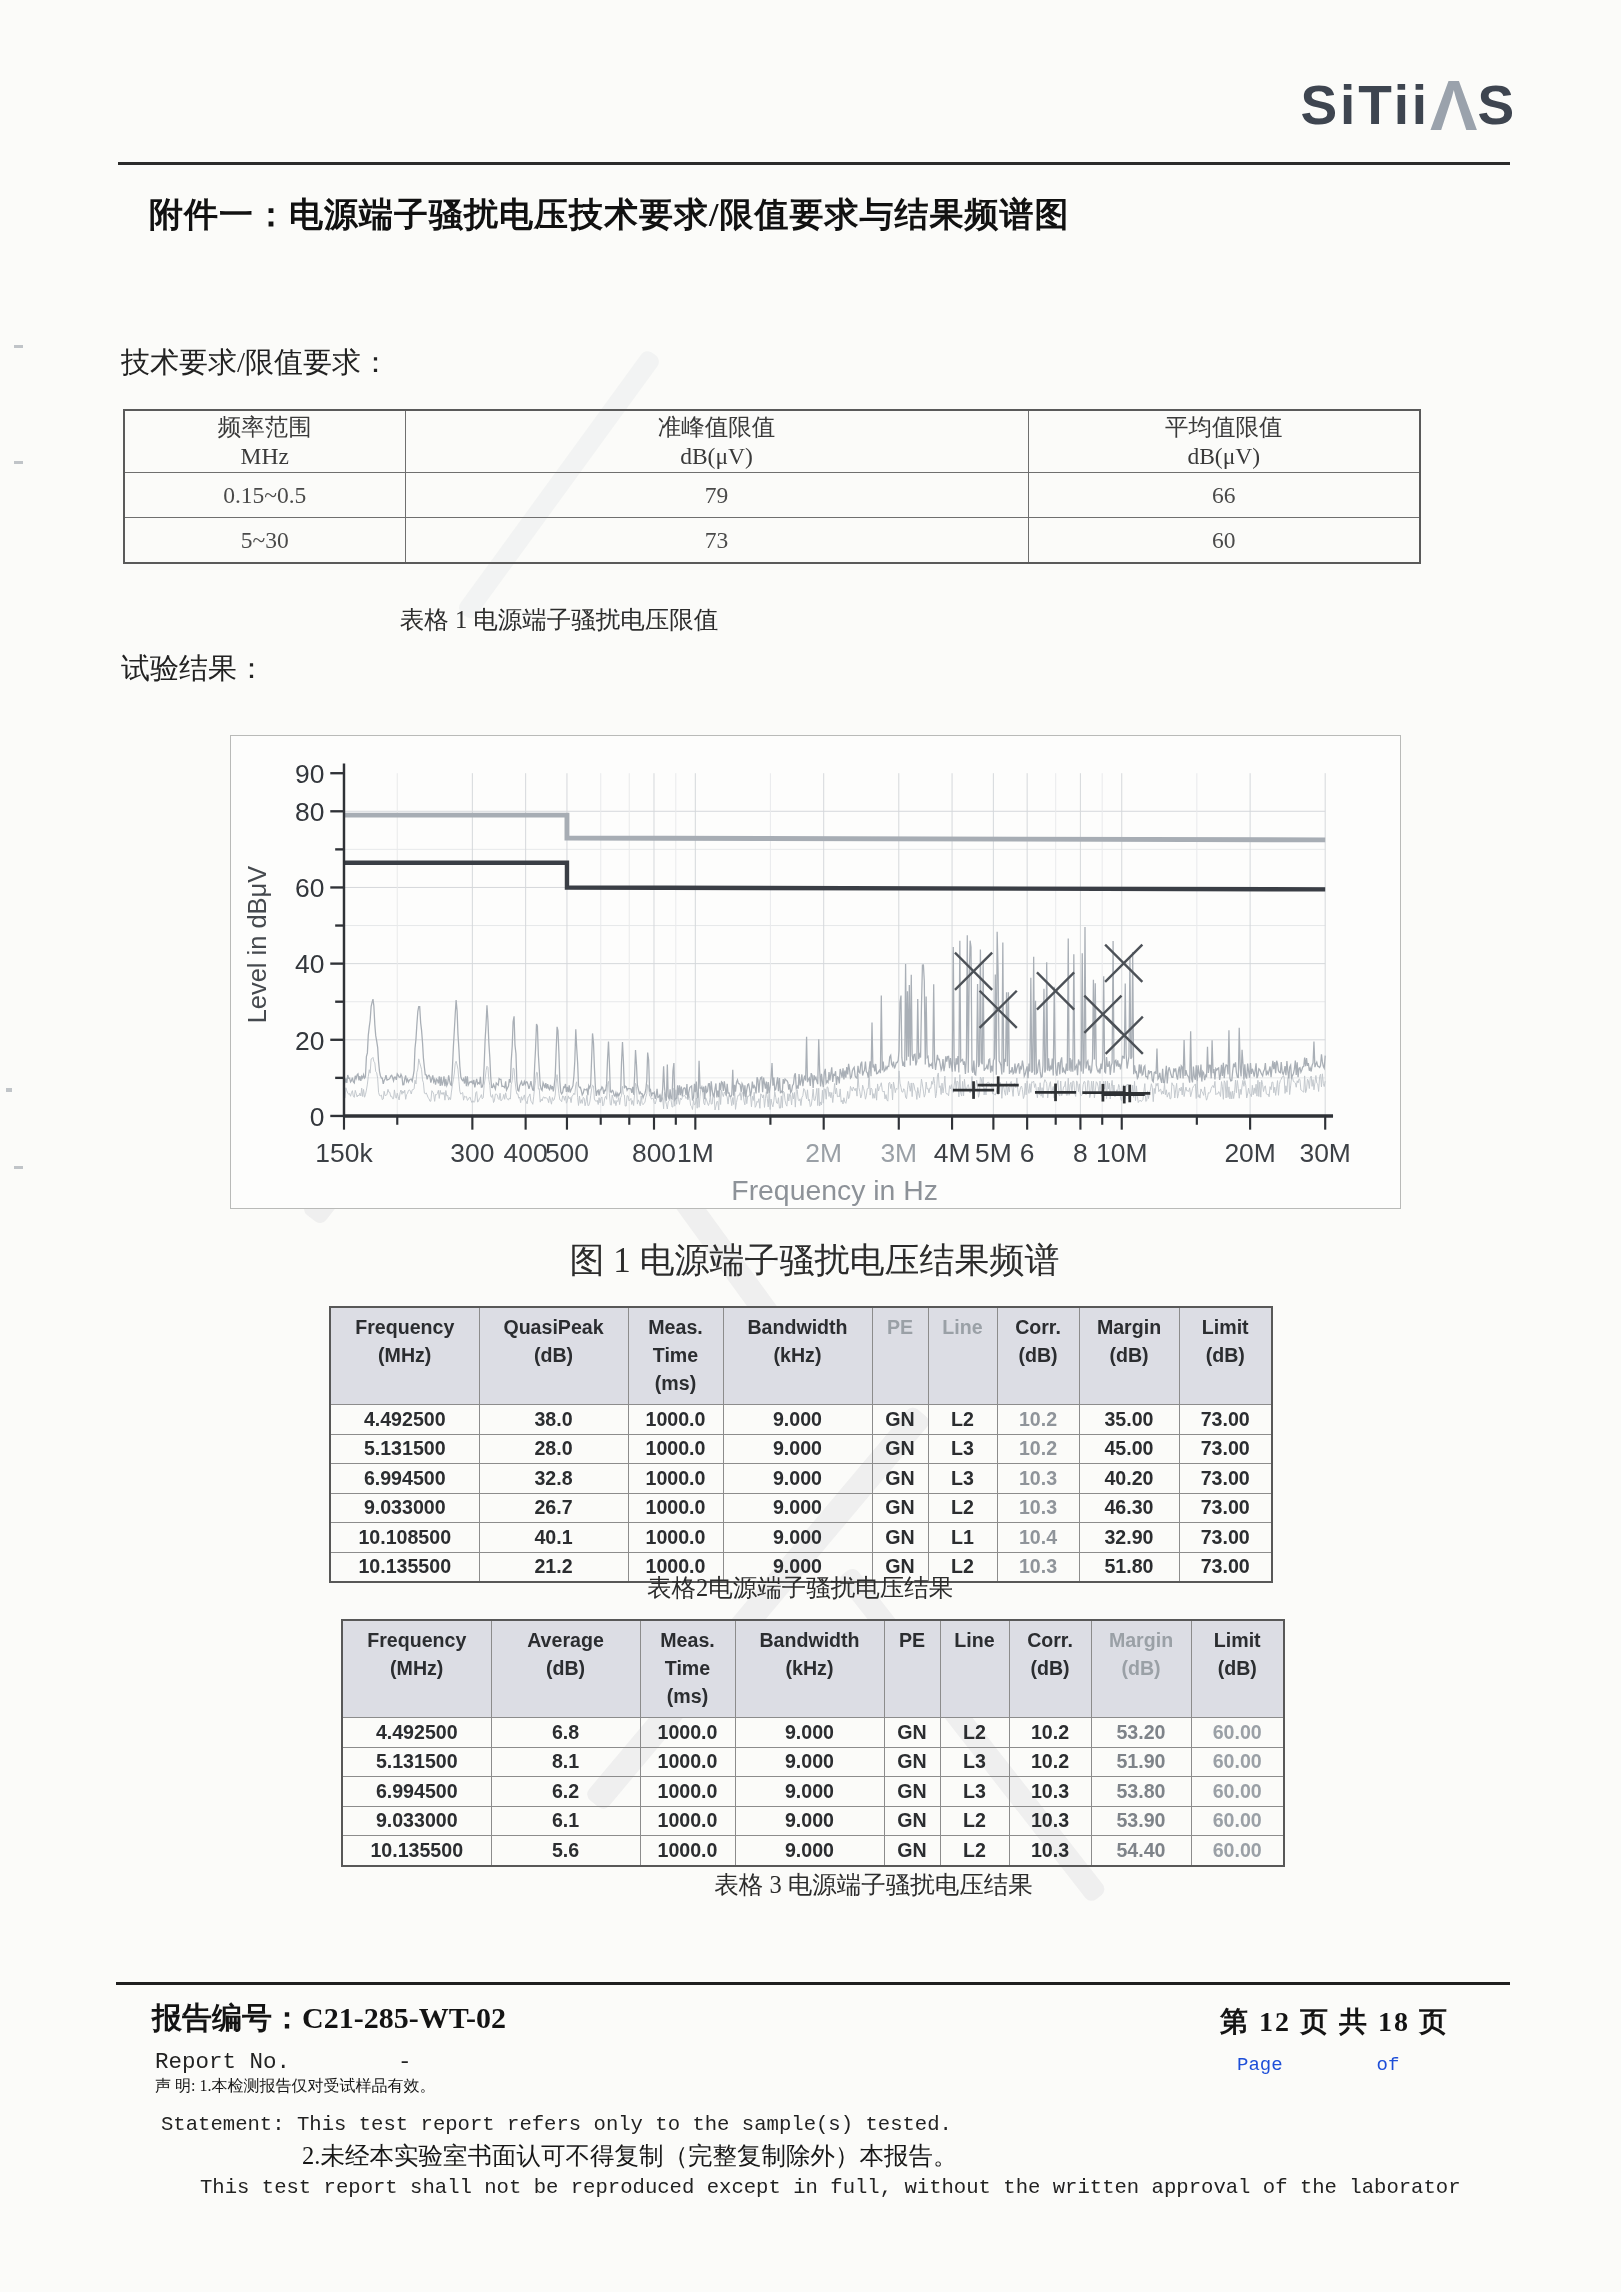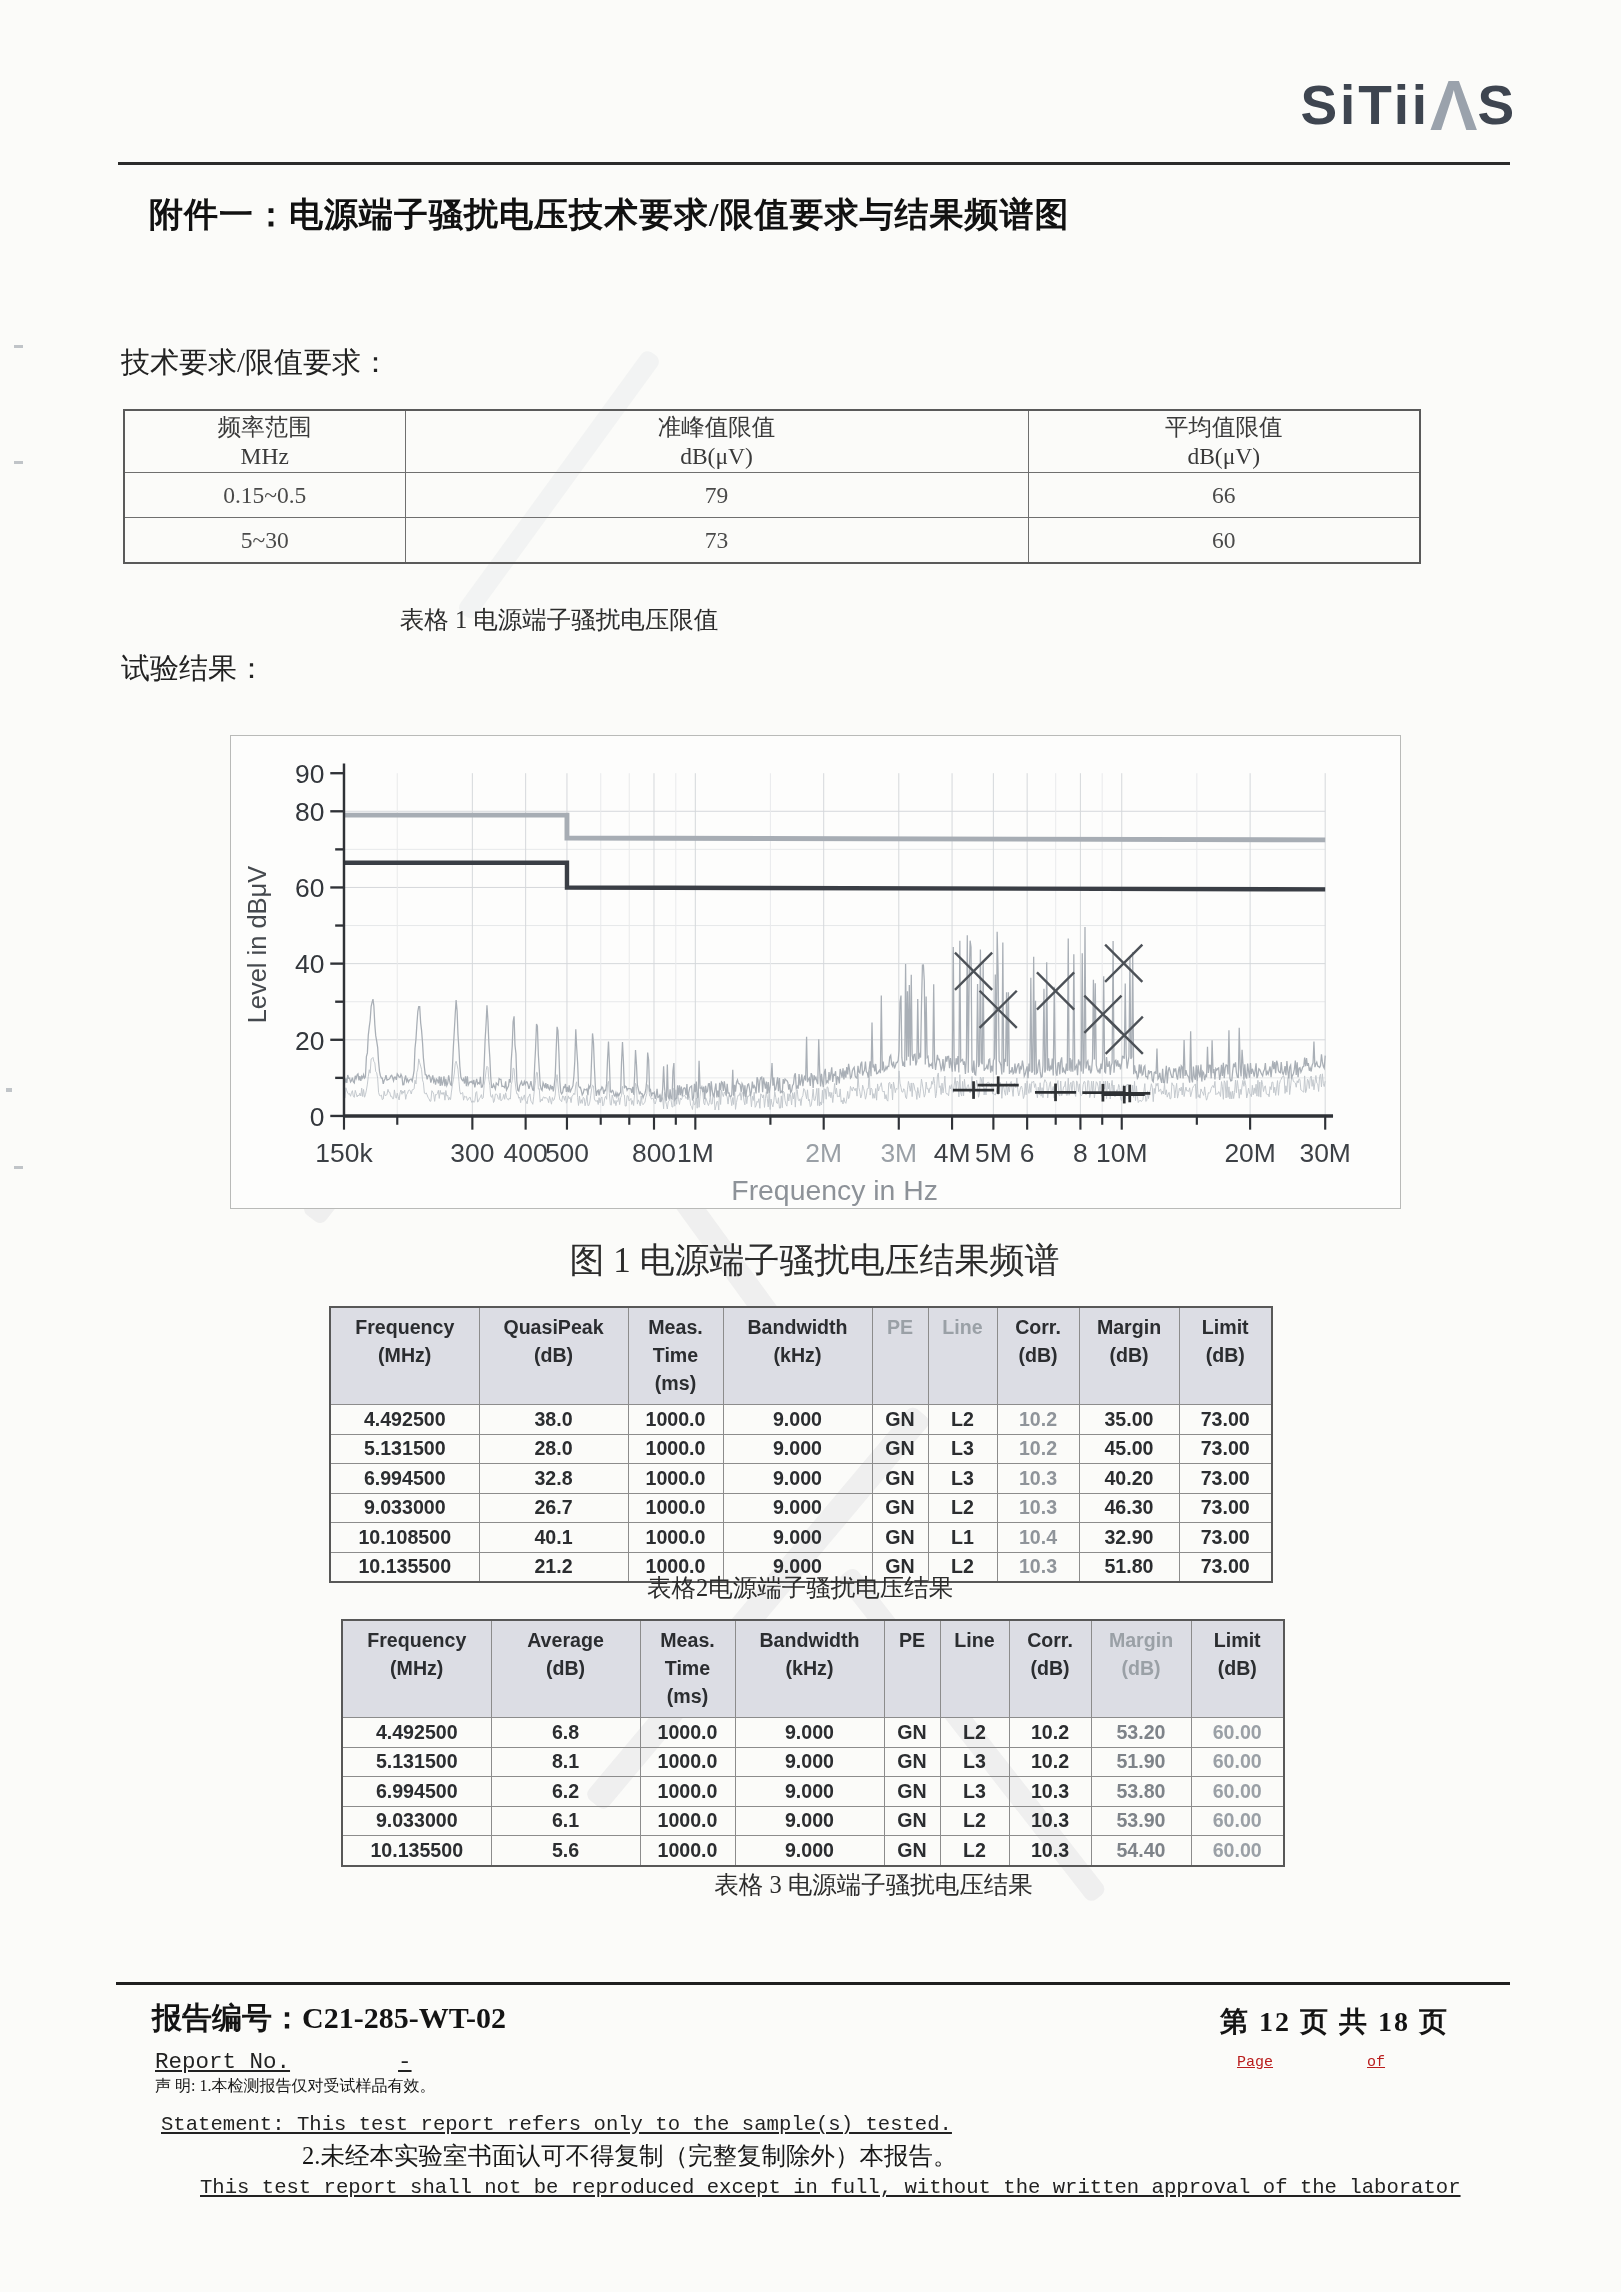--- a/index.html
+++ b/index.html
@@ -40,25 +40,25 @@
   .rtab th,.rtab td{border:1px solid #8c8c8c;text-align:center;font-size:19.6px;color:#2b2d30;white-space:pre-line;}
   .rtab th{background:#dcdde4;vertical-align:top;padding-top:5px;line-height:28px;height:90px;margin-left:44px;}
   .rtab td{height:26.5px;}
   .qp-table th:nth-child(5),.qp-table th:nth-child(6){color:#9aa0a6;}
   .qp-table td:nth-child(7){color:#8f949a;}
   .av-table th:nth-child(8){color:#9aa0a6;}
   .av-table td:nth-child(8){color:#7e8389;}
   .av-table td:nth-child(9){color:#9aa0a6;}
   
   .footer-rule{position:absolute;top:1982px;left:116px;width:1394px;height:2.9px;background:#1f1f1f;}
-  .mono{font-family:"Liberation Mono","DejaVu Sans Mono",monospace;text-decoration:underline;}
+  .mono{font-family:"Liberation Mono","DejaVu Sans Mono",monospace;}
   .f-reportno{position:absolute;top:1998px;left:152px;font-size:30px;font-weight:bold;color:#141414;}
   .f-page-cn{position:absolute;top:2003px;left:1220px;font-size:28px;font-weight:bold;color:#141414;letter-spacing:2px;}
   .f-report-en{position:absolute;top:2049px;left:155px;font-size:22.5px;color:#222;}
-  .f-page-en{position:absolute;top:2054px;left:1237px;font-size:15px;color:#b91c1c;width:216px;}
+  .f-page-en{position:absolute;top:2054px;left:1237px;font-size:19px;color:#1d4ed8;width:216px;}
   .f-page-en span:last-child{margin-left:94px;}
   .f-stmt-cn1{position:absolute;top:2076px;left:155px;font-size:16px;color:#161616;}
   .f-stmt-en1{position:absolute;top:2113px;left:161px;font-size:20.6px;color:#222;}
   .f-stmt-cn2{position:absolute;top:2139px;left:302px;font-size:24.5px;color:#161616;}
   .f-stmt-en2{position:absolute;top:2176px;left:200px;font-size:20.6px;color:#222;}
   
   .wm{position:absolute;background:#dfe1e3;opacity:.45;pointer-events:none;border-radius:7.8px;}
   .artifact{position:absolute;background:#9aa0a6;opacity:.6;pointer-events:none;}
 </style>
 </head>

